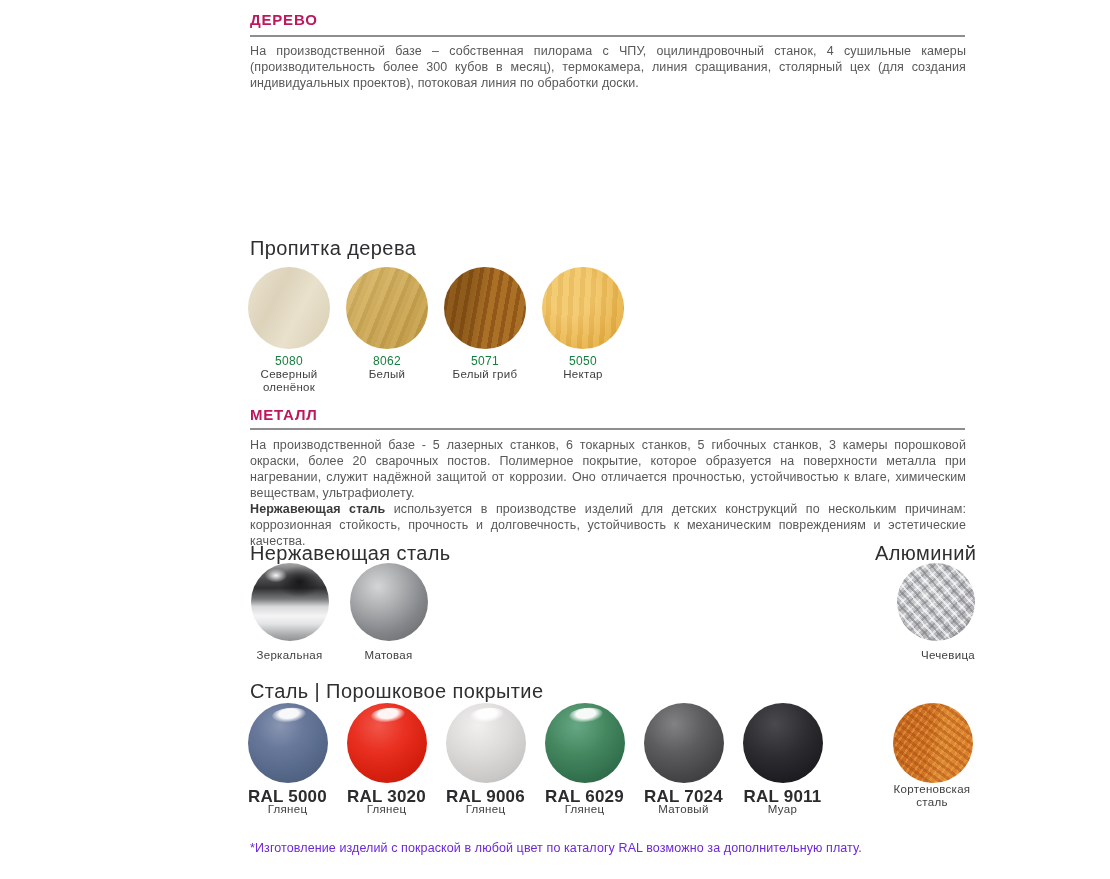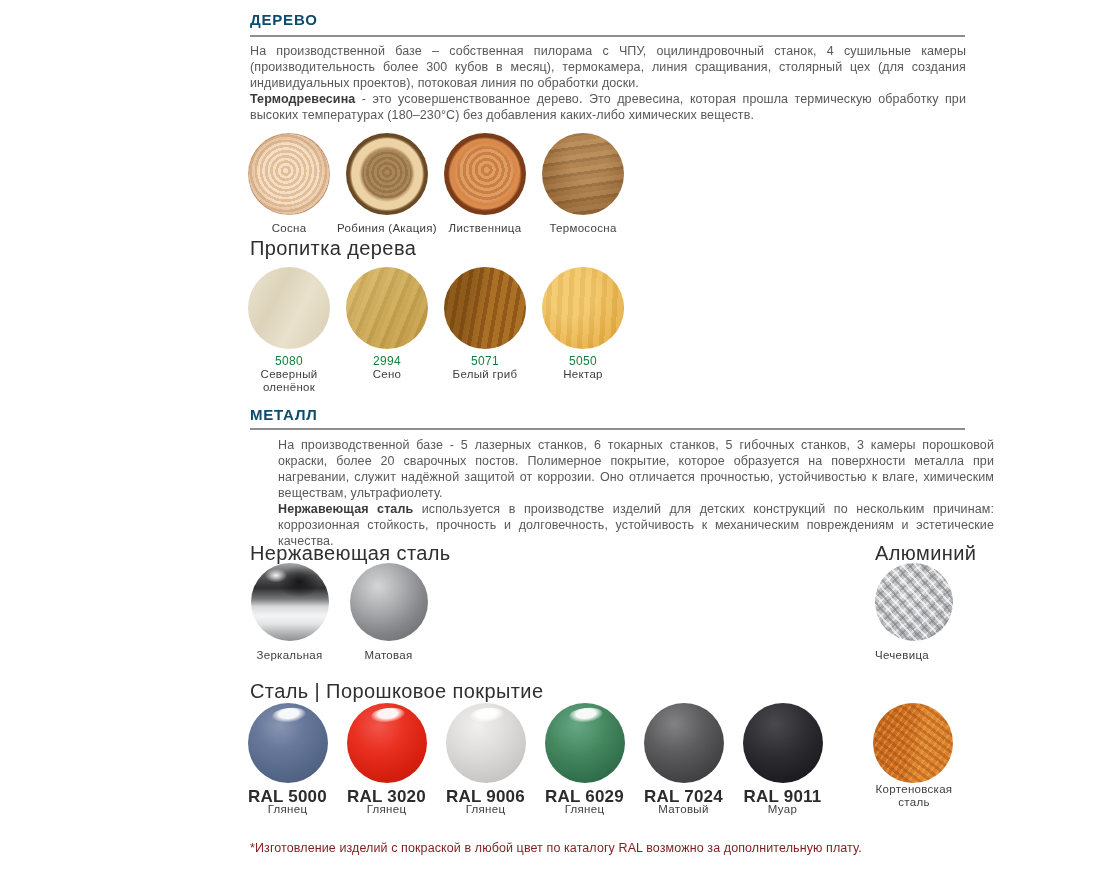--- a/index.html
+++ b/index.html
@@ -1,43 +1,43 @@
 <!DOCTYPE html>
 <html><head>
 <meta charset="utf-8">
 <style>
   html,body{margin:0;padding:0;background:#ffffff;}
   .page{position:relative;width:1110px;height:879px;background:#ffffff;overflow:hidden;
         font-family:"Liberation Sans", sans-serif;}
 
-  .sec-title{position:absolute;left:250px;font-size:15px;font-weight:bold;color:#0c4a6e;letter-spacing:0.8px;}
+  .sec-title{position:absolute;left:250px;font-size:15px;font-weight:bold;color:#be185d;letter-spacing:0.8px;}
   .rule{position:absolute;left:250px;width:715px;height:2px;background:#8e8e90;}
   .text-block{position:absolute;left:250px;width:716px;}
   .body-text{margin:0;font-size:12.5px;line-height:16px;color:#58585a;text-align:justify;letter-spacing:0.1px;}
   .body-text b{color:#3a3a3c;}
 
   .sub-title{position:absolute;font-size:20px;color:#2f2f31;letter-spacing:0.4px;}
 
   .row{position:absolute;display:flex;}
   .swatch{display:flex;flex-direction:column;align-items:center;}
   .w98{width:98px;} .w99{width:99px;}
-  .abs-item{position:absolute;display:flex;flex-direction:column;align-items:flex-start;width:100px;}
+  .abs-item{position:absolute;display:flex;flex-direction:column;align-items:flex-end;width:100px;}
 
   .circle{border-radius:50%;position:relative;overflow:hidden;flex:none;}
   .c82{width:82px;height:82px;}
   .c80{width:80px;height:80px;}
   .c78{width:78px;height:78px;}
 
   .sw-label{margin-top:7px;font-size:11.5px;line-height:13px;color:#3e3e40;letter-spacing:0.3px;white-space:nowrap;text-align:center;}
   .sw-code{margin-top:6px;font-size:12px;line-height:13px;color:#15803d;letter-spacing:0.3px;text-align:center;}
   .sw-name{font-size:11.5px;line-height:13px;color:#3e3e40;letter-spacing:0.3px;text-align:center;max-width:88px;}
   .ral-code{margin-top:7px;font-size:17px;line-height:13px;font-weight:bold;color:#2c2c2e;letter-spacing:0.2px;text-align:center;}
   .ral-finish{font-size:11.5px;line-height:13px;color:#3e3e40;letter-spacing:0.3px;text-align:center;}
 
-  .footnote{position:absolute;left:250px;top:841px;width:716px;font-size:12.5px;color:#7f1d1d;letter-spacing:0.1px;}
+  .footnote{position:absolute;left:250px;top:841px;width:716px;font-size:12.5px;color:#6d28d9;letter-spacing:0.1px;}
 
   
   .tx-sosna{background:
     radial-gradient(circle, rgba(0,0,0,0) 0 30px, rgba(187,132,88,.28) 36px 40px, rgba(150,100,60,.45) 40px 41px),
     repeating-radial-gradient(circle at 46% 46%, #f4dfc6 0 2.6px, #e3bf99 2.6px 5.2px);}
   .tx-robinia{background:
     radial-gradient(circle, rgba(0,0,0,0) 0 35.5px, #6a4a26 38px 41px),
     radial-gradient(circle, rgba(0,0,0,0) 0 24px, #ecd2a4 28px 35px, rgba(236,210,164,0) 37.5px),
     repeating-radial-gradient(circle at 50% 48%, #ab8659 0 2.6px, #97744a 2.6px 5.2px);}
   .tx-listven{background:
@@ -89,71 +89,52 @@
 </head>
 <body>
 
 <div class="page">
 
   <div class="sec-title" style="top:11px;">ДЕРЕВО</div>
   <div class="rule" style="top:35px;"></div>
 
   <div class="text-block" style="top:43px;">
     <p class="body-text">На производственной базе – собственная пилорама с ЧПУ, оцилиндровочный станок, 4 сушильные камеры (производительность более 300 кубов в месяц), термокамера, линия сращивания, столярный цех (для создания индивидуальных проектов), потоковая линия по обработки доски.</p>
-    <p class="body-text"><b>Термодревесина</b><span> - это усовершенствованное дерево. Это древесина, которая прошла термическую обработку при высоких температурах (180–230°C) без добавления каких-либо химических веществ.</span></p>
   </div>
 
-  <div class="row" style="left:240px;top:133px;">
-    <div class="swatch w98">
-      <div class="circle c82 tx-sosna"></div>
-      <div class="sw-label">Сосна</div>
-    </div>
-    <div class="swatch w98">
-      <div class="circle c82 tx-robinia"></div>
-      <div class="sw-label">Робиния (Акация)</div>
-    </div>
-    <div class="swatch w98">
-      <div class="circle c82 tx-listven"></div>
-      <div class="sw-label">Лиственница</div>
-    </div>
-    <div class="swatch w98">
-      <div class="circle c82 tx-termo"></div>
-      <div class="sw-label">Термососна</div>
-    </div>
-  </div>
 
   <div class="sub-title" style="left:250px;top:237px;">Пропитка дерева</div>
 
   <div class="row" style="left:240px;top:267px;">
     <div class="swatch w98">
       <div class="circle c82 tx-5080"></div>
       <div class="sw-code">5080</div>
       <div class="sw-name">Северный оленёнок</div>
     </div>
     <div class="swatch w98">
       <div class="circle c82 tx-5064"></div>
-      <div class="sw-code">2994</div>
-      <div class="sw-name">Сено</div>
+      <div class="sw-code">8062</div>
+      <div class="sw-name">Белый</div>
     </div>
     <div class="swatch w98">
       <div class="circle c82 tx-5071"></div>
       <div class="sw-code">5071</div>
       <div class="sw-name">Белый гриб</div>
     </div>
     <div class="swatch w98">
       <div class="circle c82 tx-5050"></div>
       <div class="sw-code">5050</div>
       <div class="sw-name">Нектар</div>
     </div>
   </div>
 
   <div class="sec-title" style="top:406px;">МЕТАЛЛ</div>
   <div class="rule" style="top:428px;"></div>
 
-  <div class="text-block" style="top:437px;margin-left:28px;">
+  <div class="text-block" style="top:437px;">
     <p class="body-text">На производственной базе - 5 лазерных станков, 6 токарных станков, 5 гибочных станков, 3 камеры порошковой окраски, более 20 сварочных постов. Полимерное покрытие, которое образуется на поверхности металла при нагревании, служит надёжной защитой от коррозии. Оно отличается прочностью, устойчивостью к влаге, химическим веществам, ультрафиолету.</p>
     <p class="body-text"><b>Нержавеющая сталь</b><span> используется в производстве изделий для детских конструкций по нескольким причинам: коррозионная стойкость, прочность и долговечность, устойчивость к механическим повреждениям и эстетические качества.</span></p>
   </div>
 
   <div class="sub-title" style="left:250px;top:542px;">Нержавеющая сталь</div>
   <div class="sub-title" style="left:875px;top:542px;width:100px;text-align:center;">Алюминий</div>
 
   <div class="row" style="left:240px;top:563px;">
     <div class="swatch w99">
       <div class="circle c78 tx-mirror"></div>

